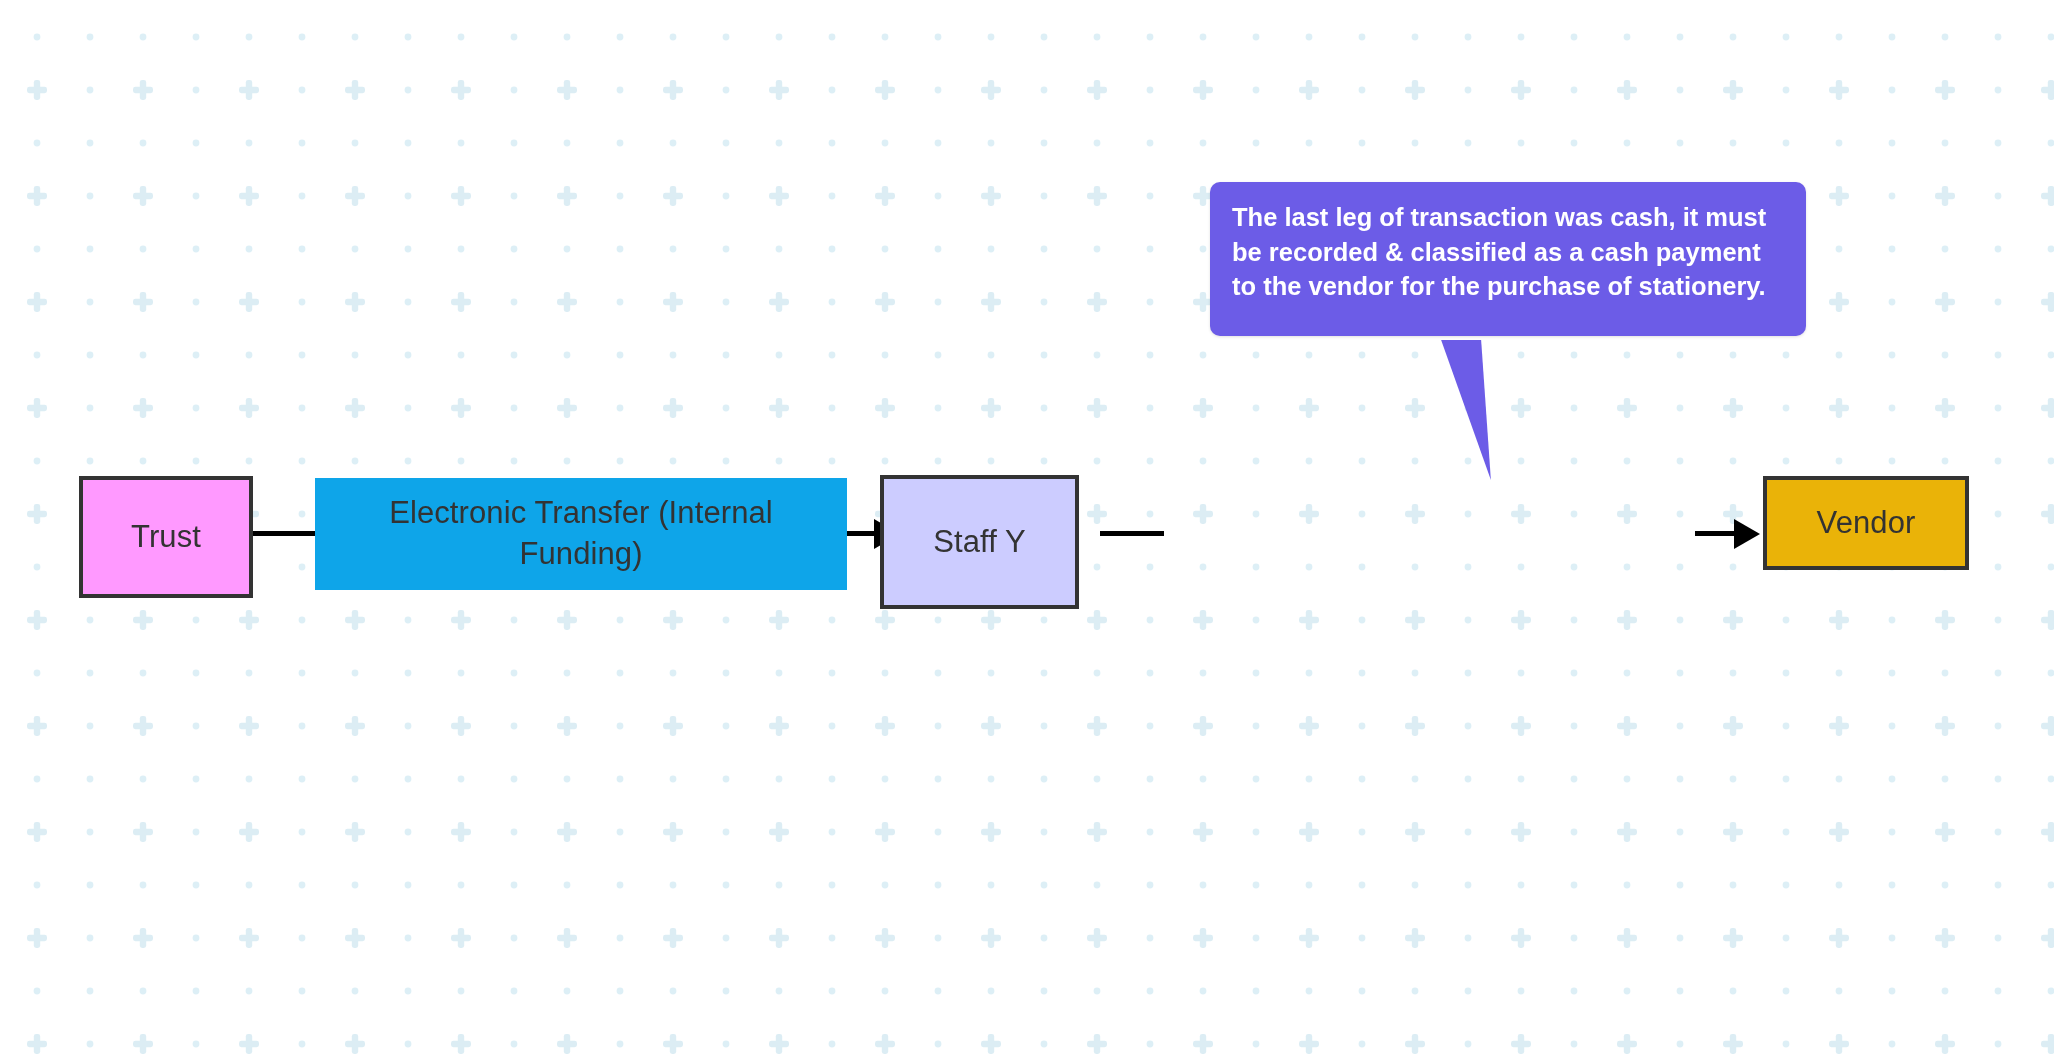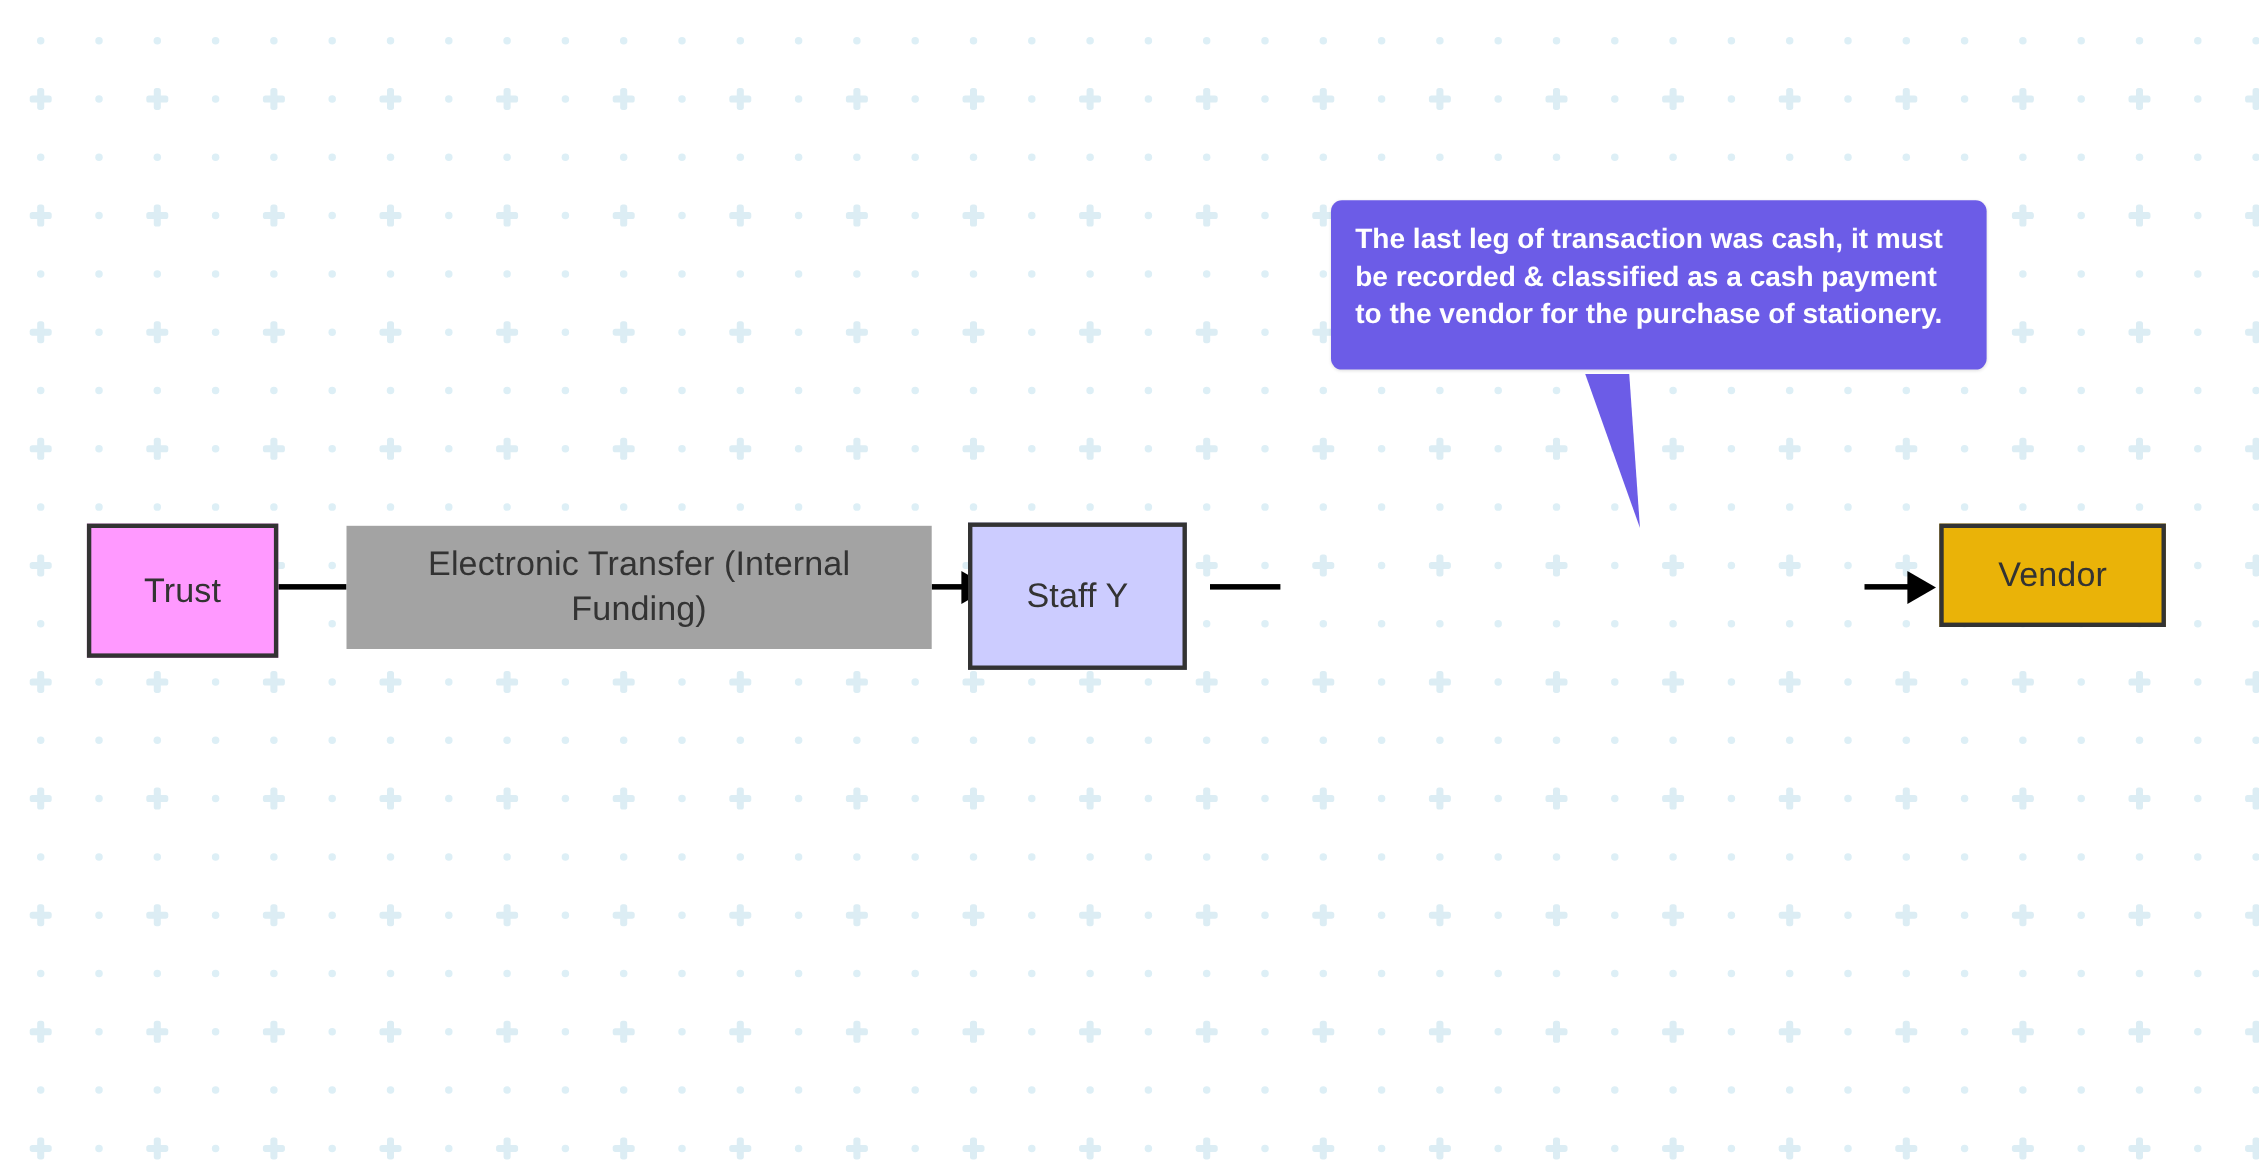--- a/index.html
+++ b/index.html
@@ -1519,21 +1519,21 @@
 
   <div class="edge-line" style="left:1100px; top:531px; width:64px;"></div>
 
   <div class="edge-line" style="left:1695px; top:531px; width:42px;"></div>
   <div class="arrowhead" style="left:1734px; top:519px;"></div>
 
   <div class="node entity" style="left:79px; top:476px; width:174px; height:122px; background:#ff99ff;">
     <span class="node-text">Trust</span>
   </div>
 
-  <div class="node label-box" style="left:315px; top:478px; width:532px; height:112px; background:#a3a3a3;">
+  <div class="node label-box" style="left:315px; top:478px; width:532px; height:112px; background:#0ea5e9;">
     <span class="node-text">Electronic Transfer (Internal Funding)</span>
   </div>
 
   <div class="node entity" style="left:880px; top:475px; width:199px; height:134px; background:#ccccff;">
     <span class="node-text">Staff Y</span>
   </div>
 
 
   <div class="node entity" style="left:1763px; top:476px; width:206px; height:94px; background:#eab308;">
     <span class="node-text">Vendor</span>

